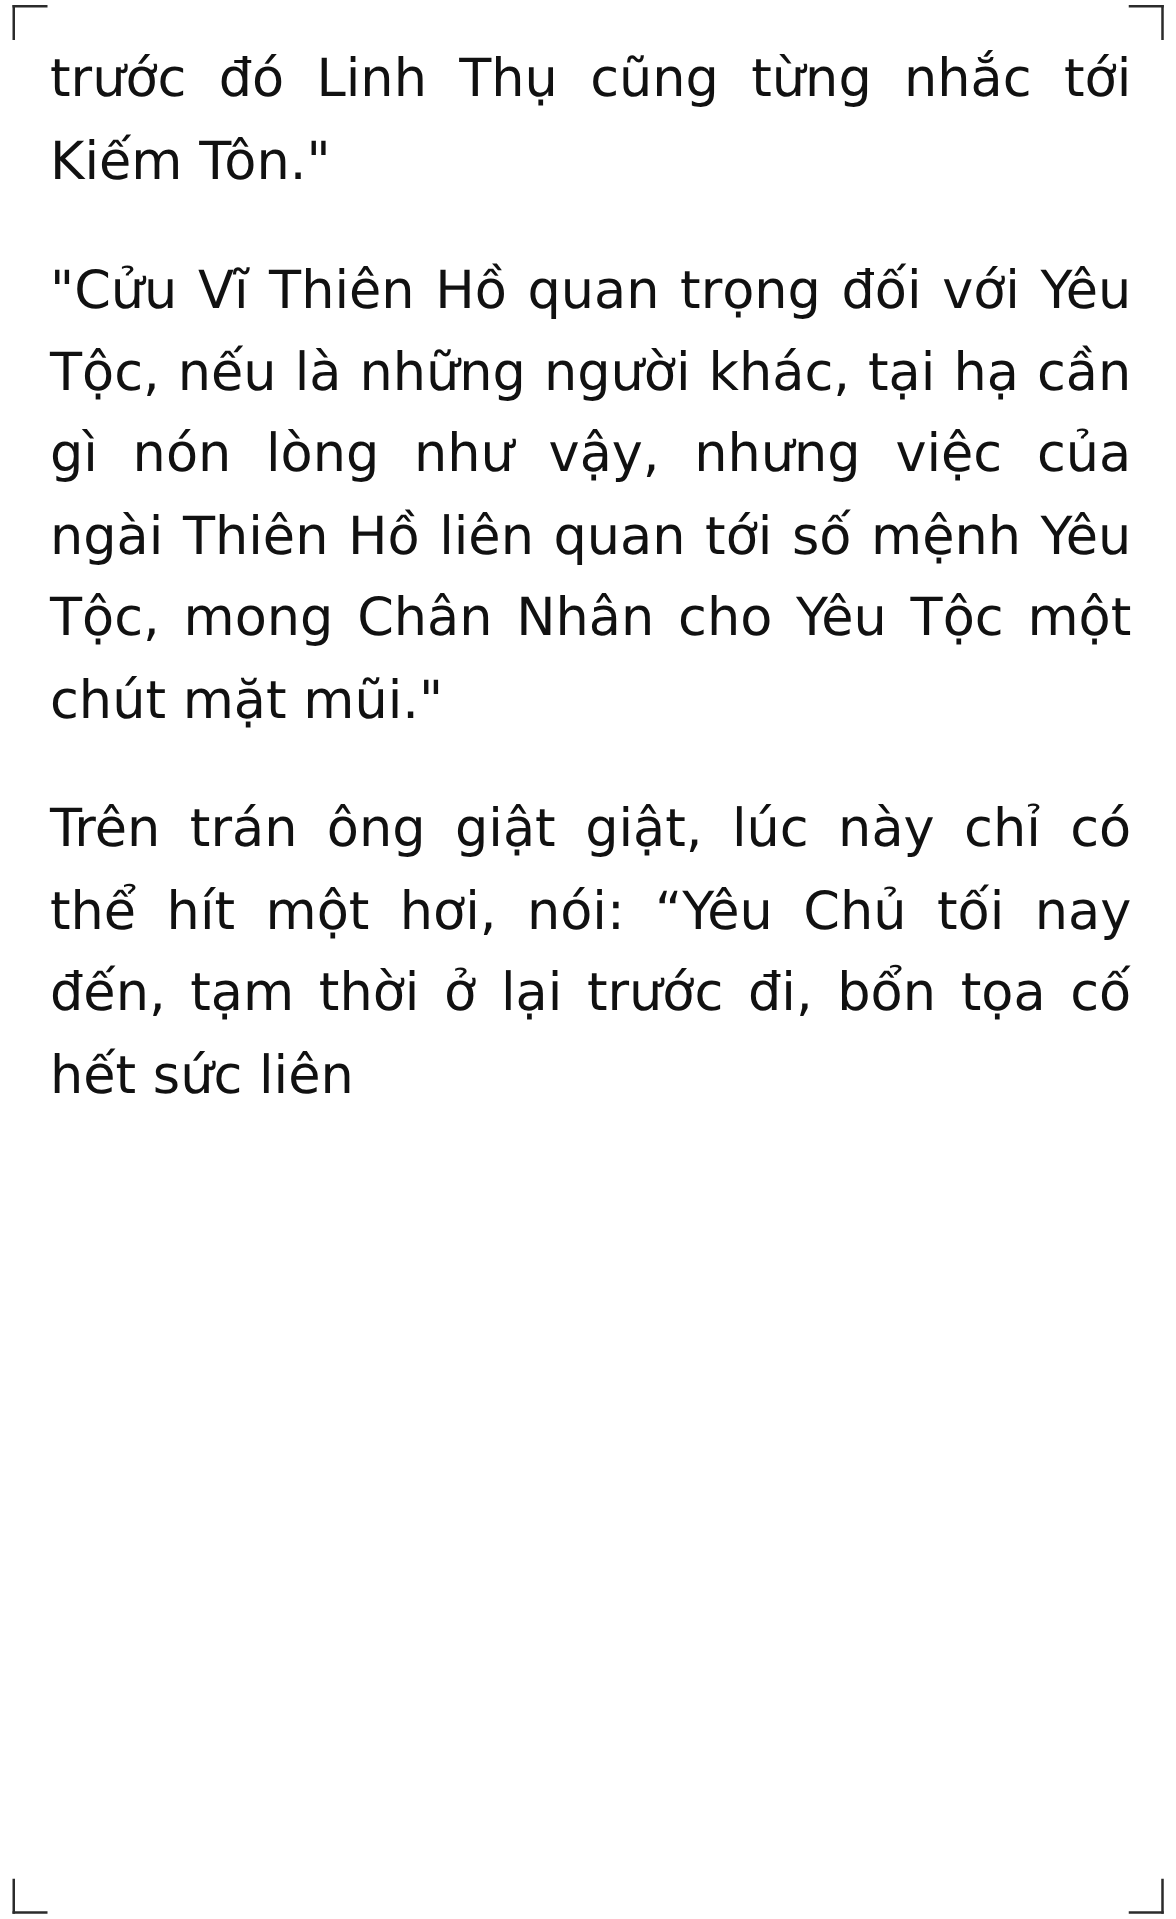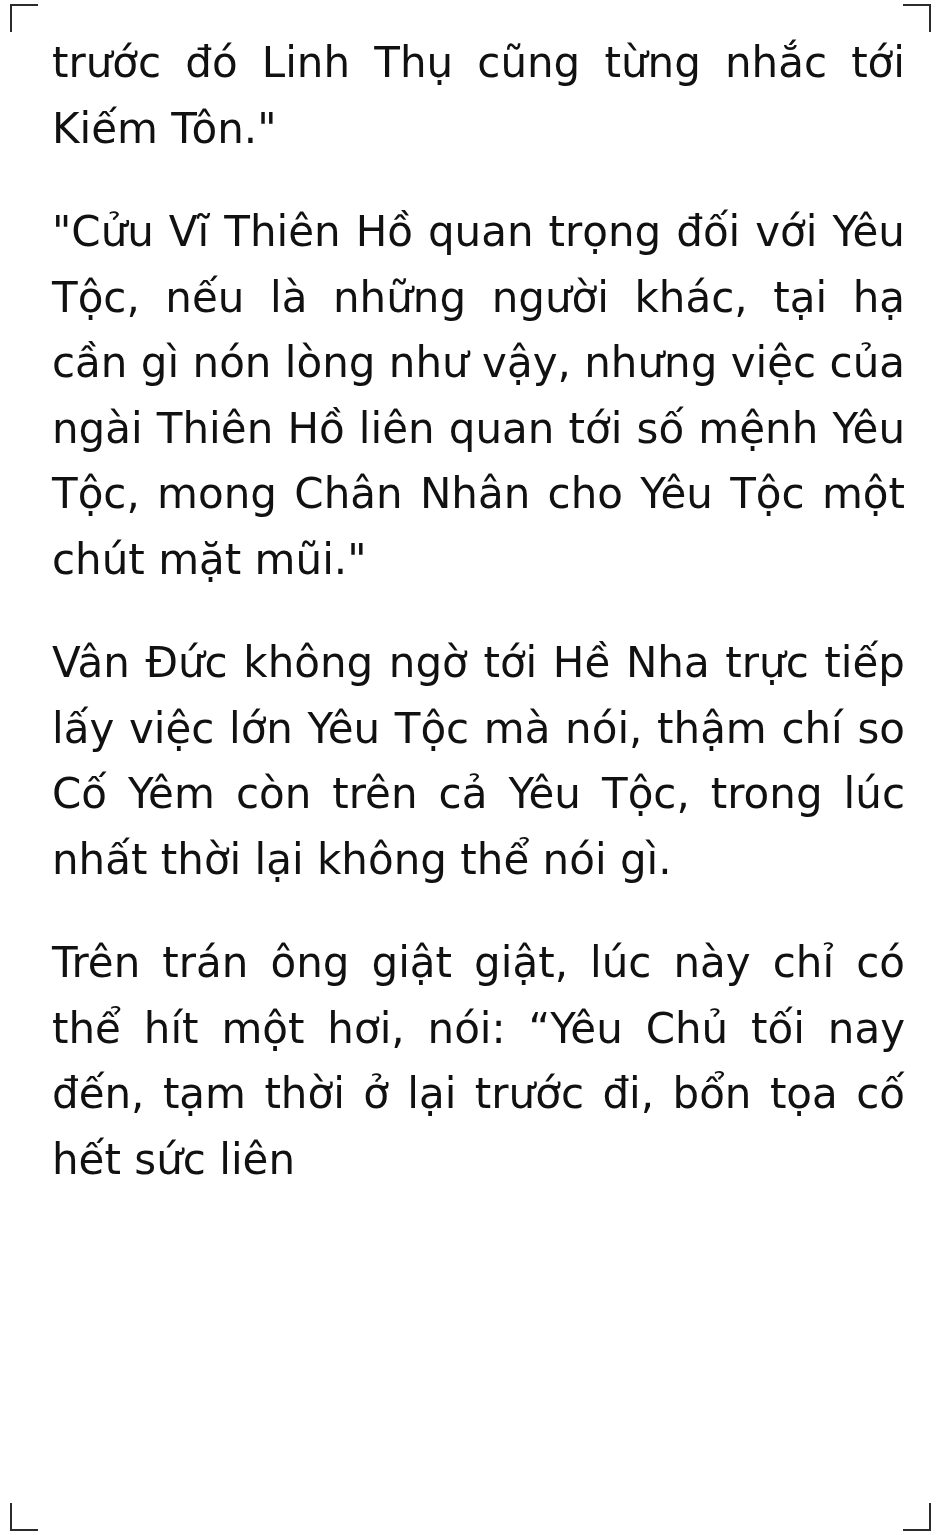--- a/index.html
+++ b/index.html
@@ -28,21 +28,21 @@
   .crop-mark.bl { bottom: 4px; left: 10px;  border-left: 2px solid #2b2b2b; border-bottom: 2px solid #2b2b2b; }
   .crop-mark.br { bottom: 4px; right: 10px; border-right: 2px solid #2b2b2b; border-bottom: 2px solid #2b2b2b; }
 
   #reader {
     position: absolute;
     top: 0;
     left: 0;
     width: 941px;
     height: 1535px;
     box-sizing: border-box;
-    padding: 30px 36px 0 52px;
+    padding: 30px 36px 0 40px;
   }
 
   .para {
     margin: 0 0 38px 0;
     font-size: 42px;
     line-height: 1.56;
     text-align: justify;
     text-justify: inter-word;
     letter-spacing: 0px;
     word-spacing: 0px;
@@ -55,20 +55,19 @@
   .para.continued {
     margin-top: 0;
   }
 </style>
 </head>
 <body>
 
 <div id="reader">
   <p class="para continued">trước đó Linh Thụ cũng từng nhắc tới Kiếm Tôn."</p>
   <p class="para">"Cửu Vĩ Thiên Hồ quan trọng đối với Yêu Tộc, nếu là những người khác, tại hạ cần gì nón lòng như vậy, nhưng việc của ngài Thiên Hồ liên quan tới số mệnh Yêu Tộc, mong Chân Nhân cho Yêu Tộc một chút mặt mũi."</p>
-  <p class="para">Vân Đức không ngờ tới Hề Nha trực tiếp lấy việc lớn Yêu Tộc mà nói, thậm chí so Cố Yêm còn trên cả Yêu Tộc, trong lúc nhất thời lại không thể nói gì.</p>
   <p class="para">Trên trán ông giật giật, lúc này chỉ có thể hít một hơi, nói: “Yêu Chủ tối nay đến, tạm thời ở lại trước đi, bổn tọa cố hết sức liên</p>
 </div>
 
 <div class="crop-mark tl"></div>
 <div class="crop-mark tr"></div>
 <div class="crop-mark bl"></div>
 <div class="crop-mark br"></div>
 
 </body></html>

